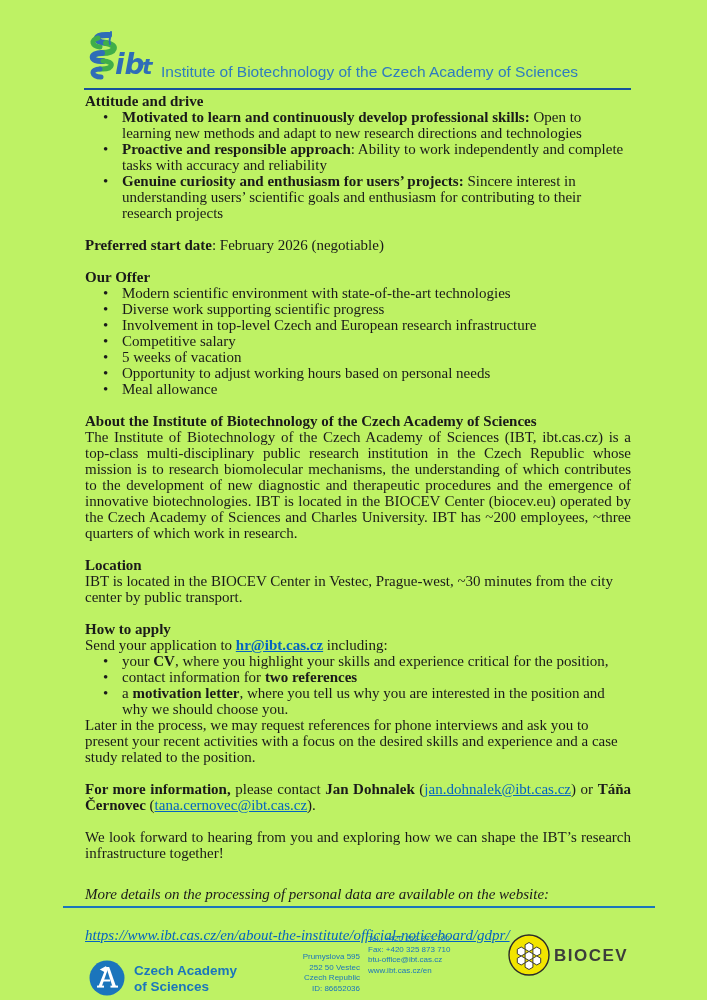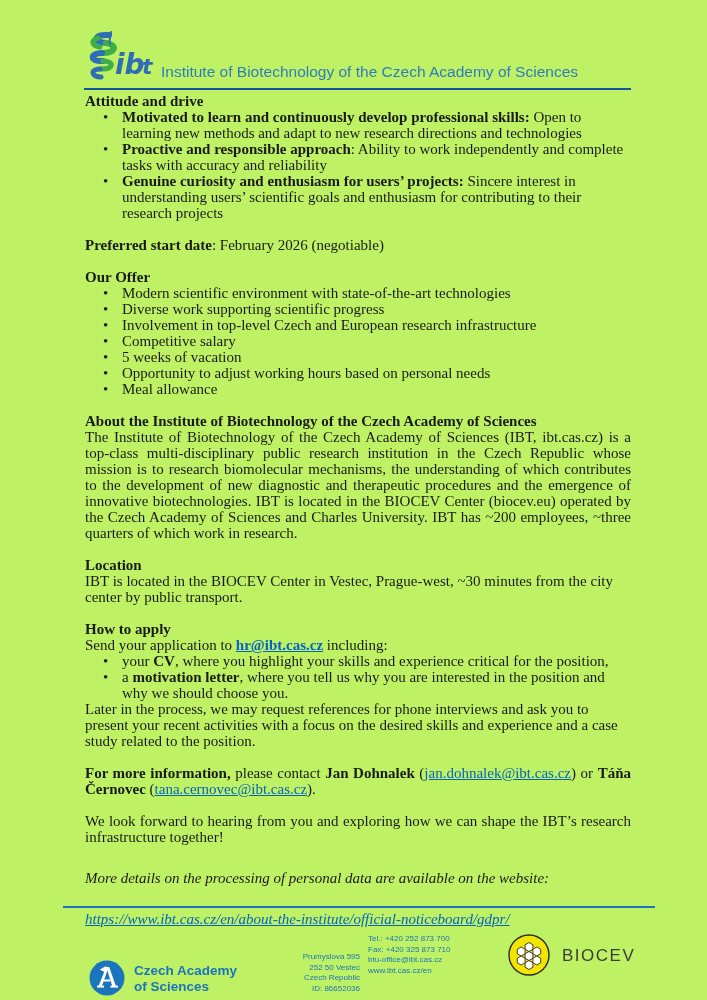--- a/index.html
+++ b/index.html
@@ -24,21 +24,21 @@
   .bold-link{font-weight:bold;}
   .italic{font-style:italic;margin-top:25px;}
   
   .footer-rule{position:absolute;left:63px;right:60px;top:906px;height:2px;background:#1b75bc;}
   .footer{position:absolute;left:0;top:928px;width:707px;height:60px;font-size:8px;color:#1b75bc;}
   .cas{position:absolute;left:89px;top:8px;display:flex;align-items:center;margin-top:24px;}
   .cas-name{margin-left:9px;font-weight:bold;font-size:13.5px;line-height:16px;color:#1b75bc;}
   .addr{position:absolute;left:278px;top:24px;width:82px;text-align:right;line-height:10.5px;}
   .contact-col{position:absolute;left:368px;top:6px;text-align:left;line-height:10.5px;}
   .biocev{position:absolute;left:508px;top:6px;display:flex;align-items:center;}
-  .biocev-name{margin-left:12px;font-weight:normal;font-size:17px;letter-spacing:1.5px;color:#3c3c3b;
+  .biocev-name{margin-left:4px;font-weight:bold;font-size:17px;letter-spacing:1.5px;color:#3c3c3b;
                font-family:"Liberation Sans",sans-serif;}
 </style>
 </head>
 <body>
 
 <div class="page">
 
   <div class="header">
     <span class="ibt-logo">
       <svg width="74" height="54" viewBox="0 0 74 54">
@@ -83,20 +83,21 @@
     <div class="h gap">About the Institute of Biotechnology of the Czech Academy of Sciences</div>
     <p class="just">The Institute of Biotechnology of the Czech Academy of Sciences (IBT, ibt.cas.cz) is a top-class multi-disciplinary public research institution in the Czech Republic whose mission is to research biomolecular mechanisms, the understanding of which contributes to the development of new diagnostic and therapeutic procedures and the emergence of innovative biotechnologies. IBT is located in the BIOCEV Center (biocev.eu) operated by the Czech Academy of Sciences and Charles University. IBT has ~200 employees, ~three quarters of which work in research.</p>
 
     <div class="h gap">Location</div>
     <p>IBT is located in the BIOCEV Center in Vestec, Prague-west, ~30 minutes from the city center by public transport.</p>
 
     <div class="h gap">How to apply</div>
     <p><span>Send your application to </span><a class="bold-link">hr@ibt.cas.cz</a><span> including:</span></p>
     <ul>
       <li><span>your </span><b>CV</b><span>, where you highlight your skills and experience critical for the position,</span></li>
+      <li><span>contact information for </span><b>two references</b><span></span></li>
       <li><span>a </span><b>motivation letter</b><span>, where you tell us why you are interested in the position and why we should choose you.</span></li>
     </ul>
     <p>Later in the process, we may request references for phone interviews and ask you to present your recent activities with a focus on the desired skills and experience and a case study related to the position.</p>
 
     <p class="just gap"><b>For more information,</b><span> please contact </span><b>Jan Dohnalek</b><span> (</span><a>jan.dohnalek@ibt.cas.cz</a><span>) or </span><b>Táňa Černovec</b><span> (</span><a>tana.cernovec@ibt.cas.cz</a><span>).</span></p>
 
     <p class="just gap">We look forward to hearing from you and exploring how we can shape the IBT’s research infrastructure together!</p>
 
     <p class="italic gap">More details on the processing of personal data are available on the website:</p>
     <p class="italic"><a>https://www.ibt.cas.cz/en/about-the-institute/official-noticeboard/gdpr/</a></p>

